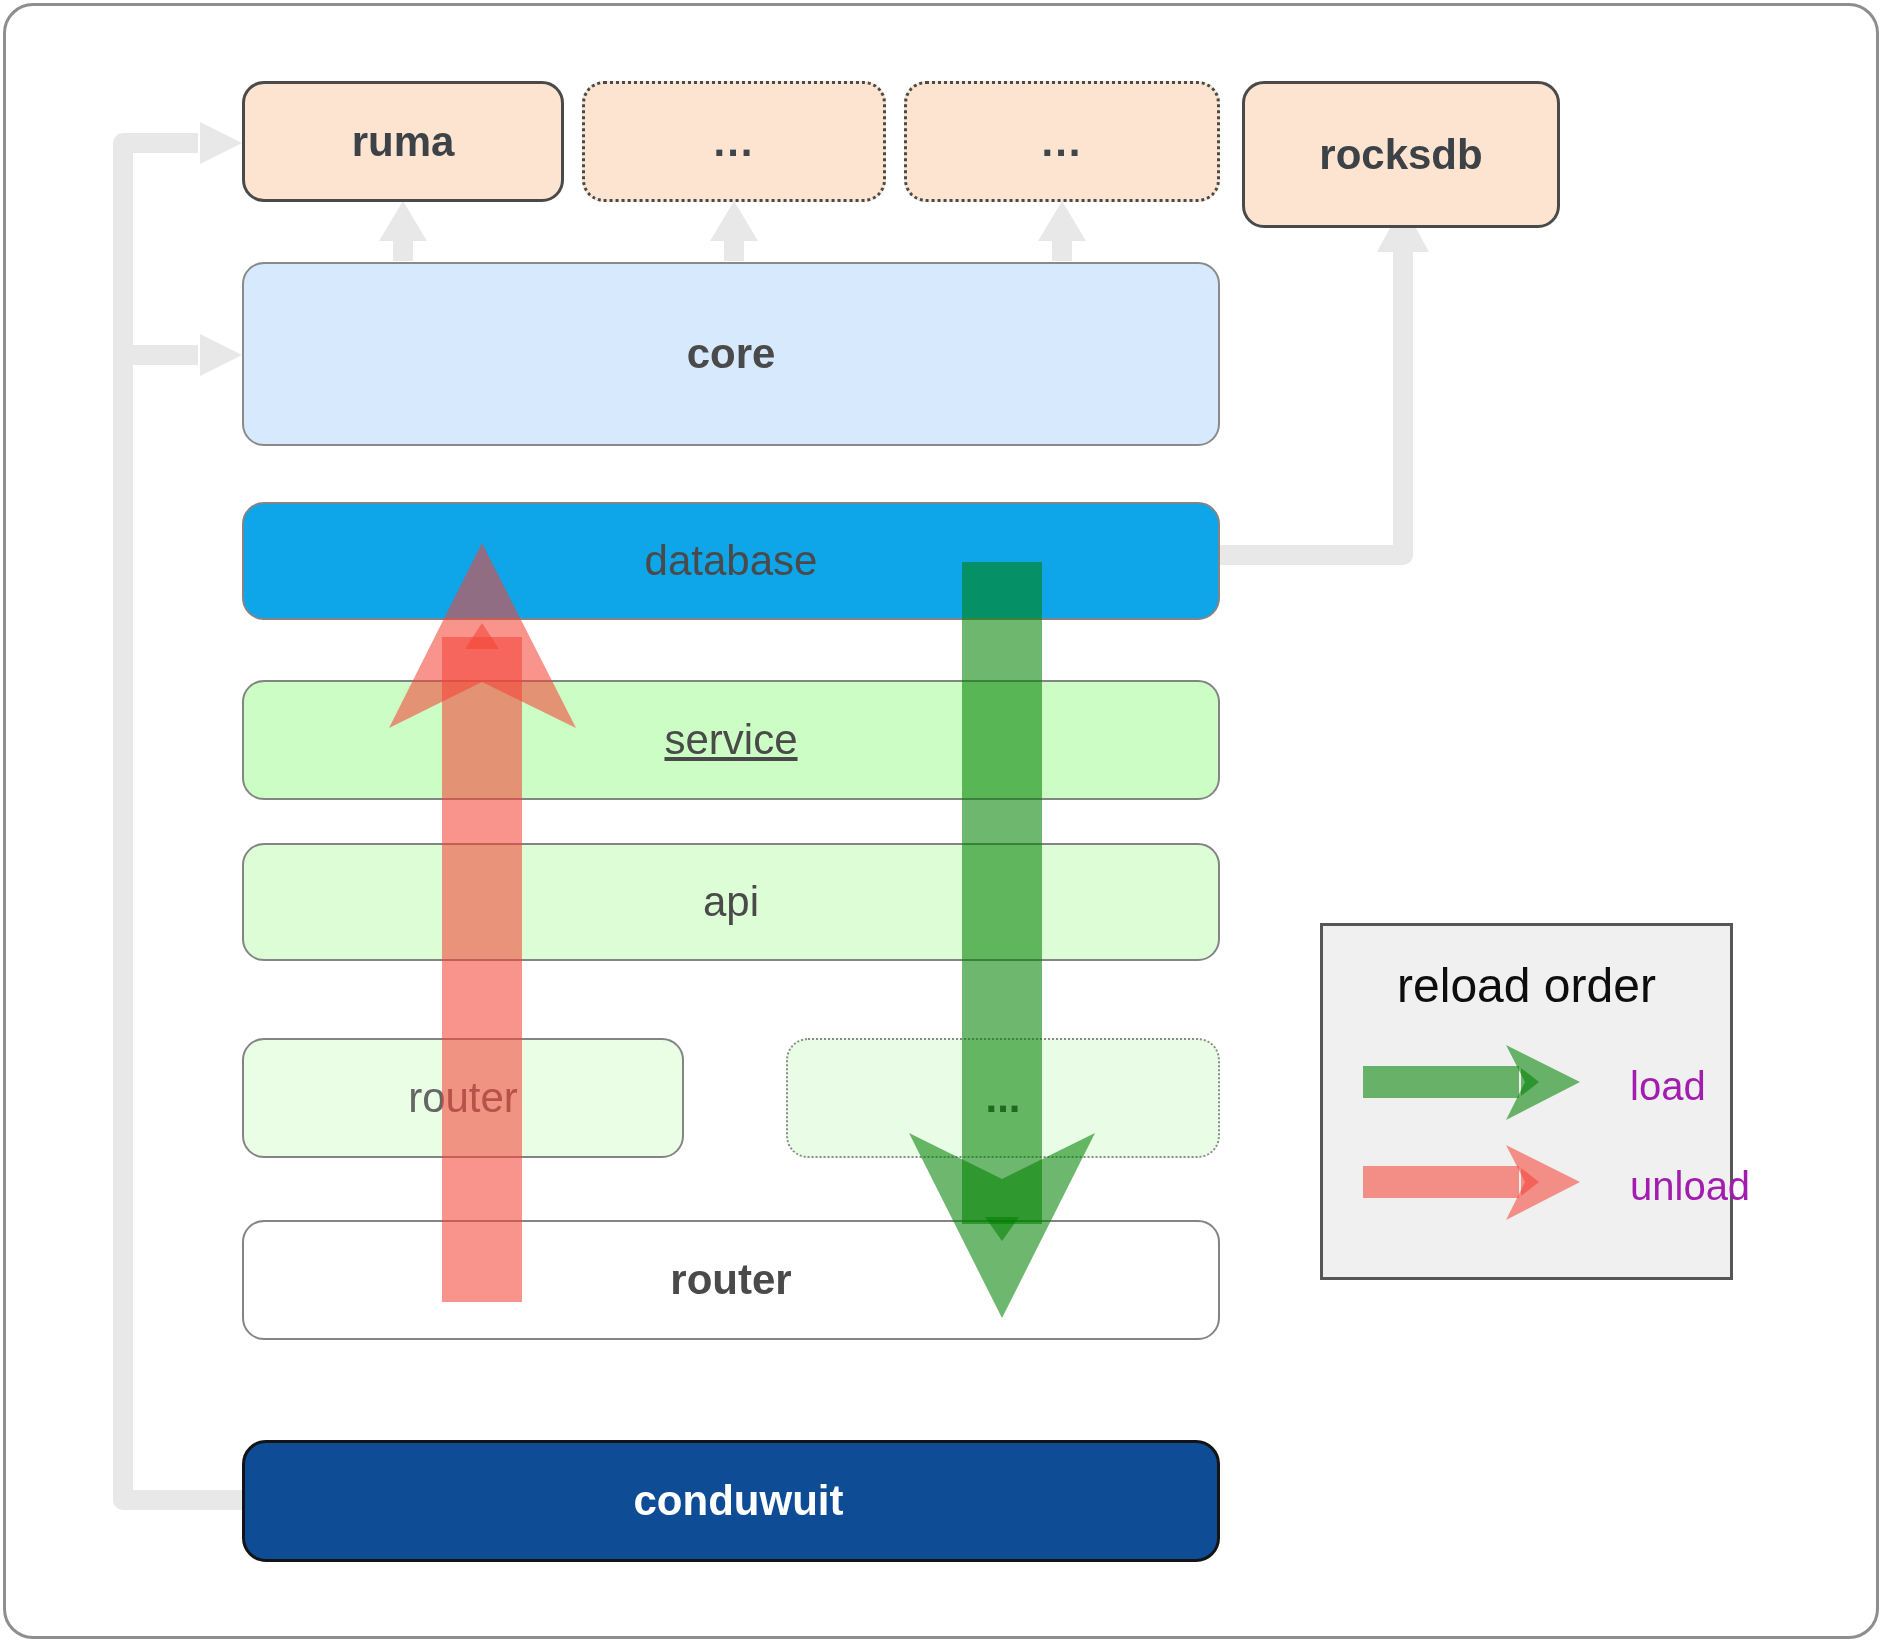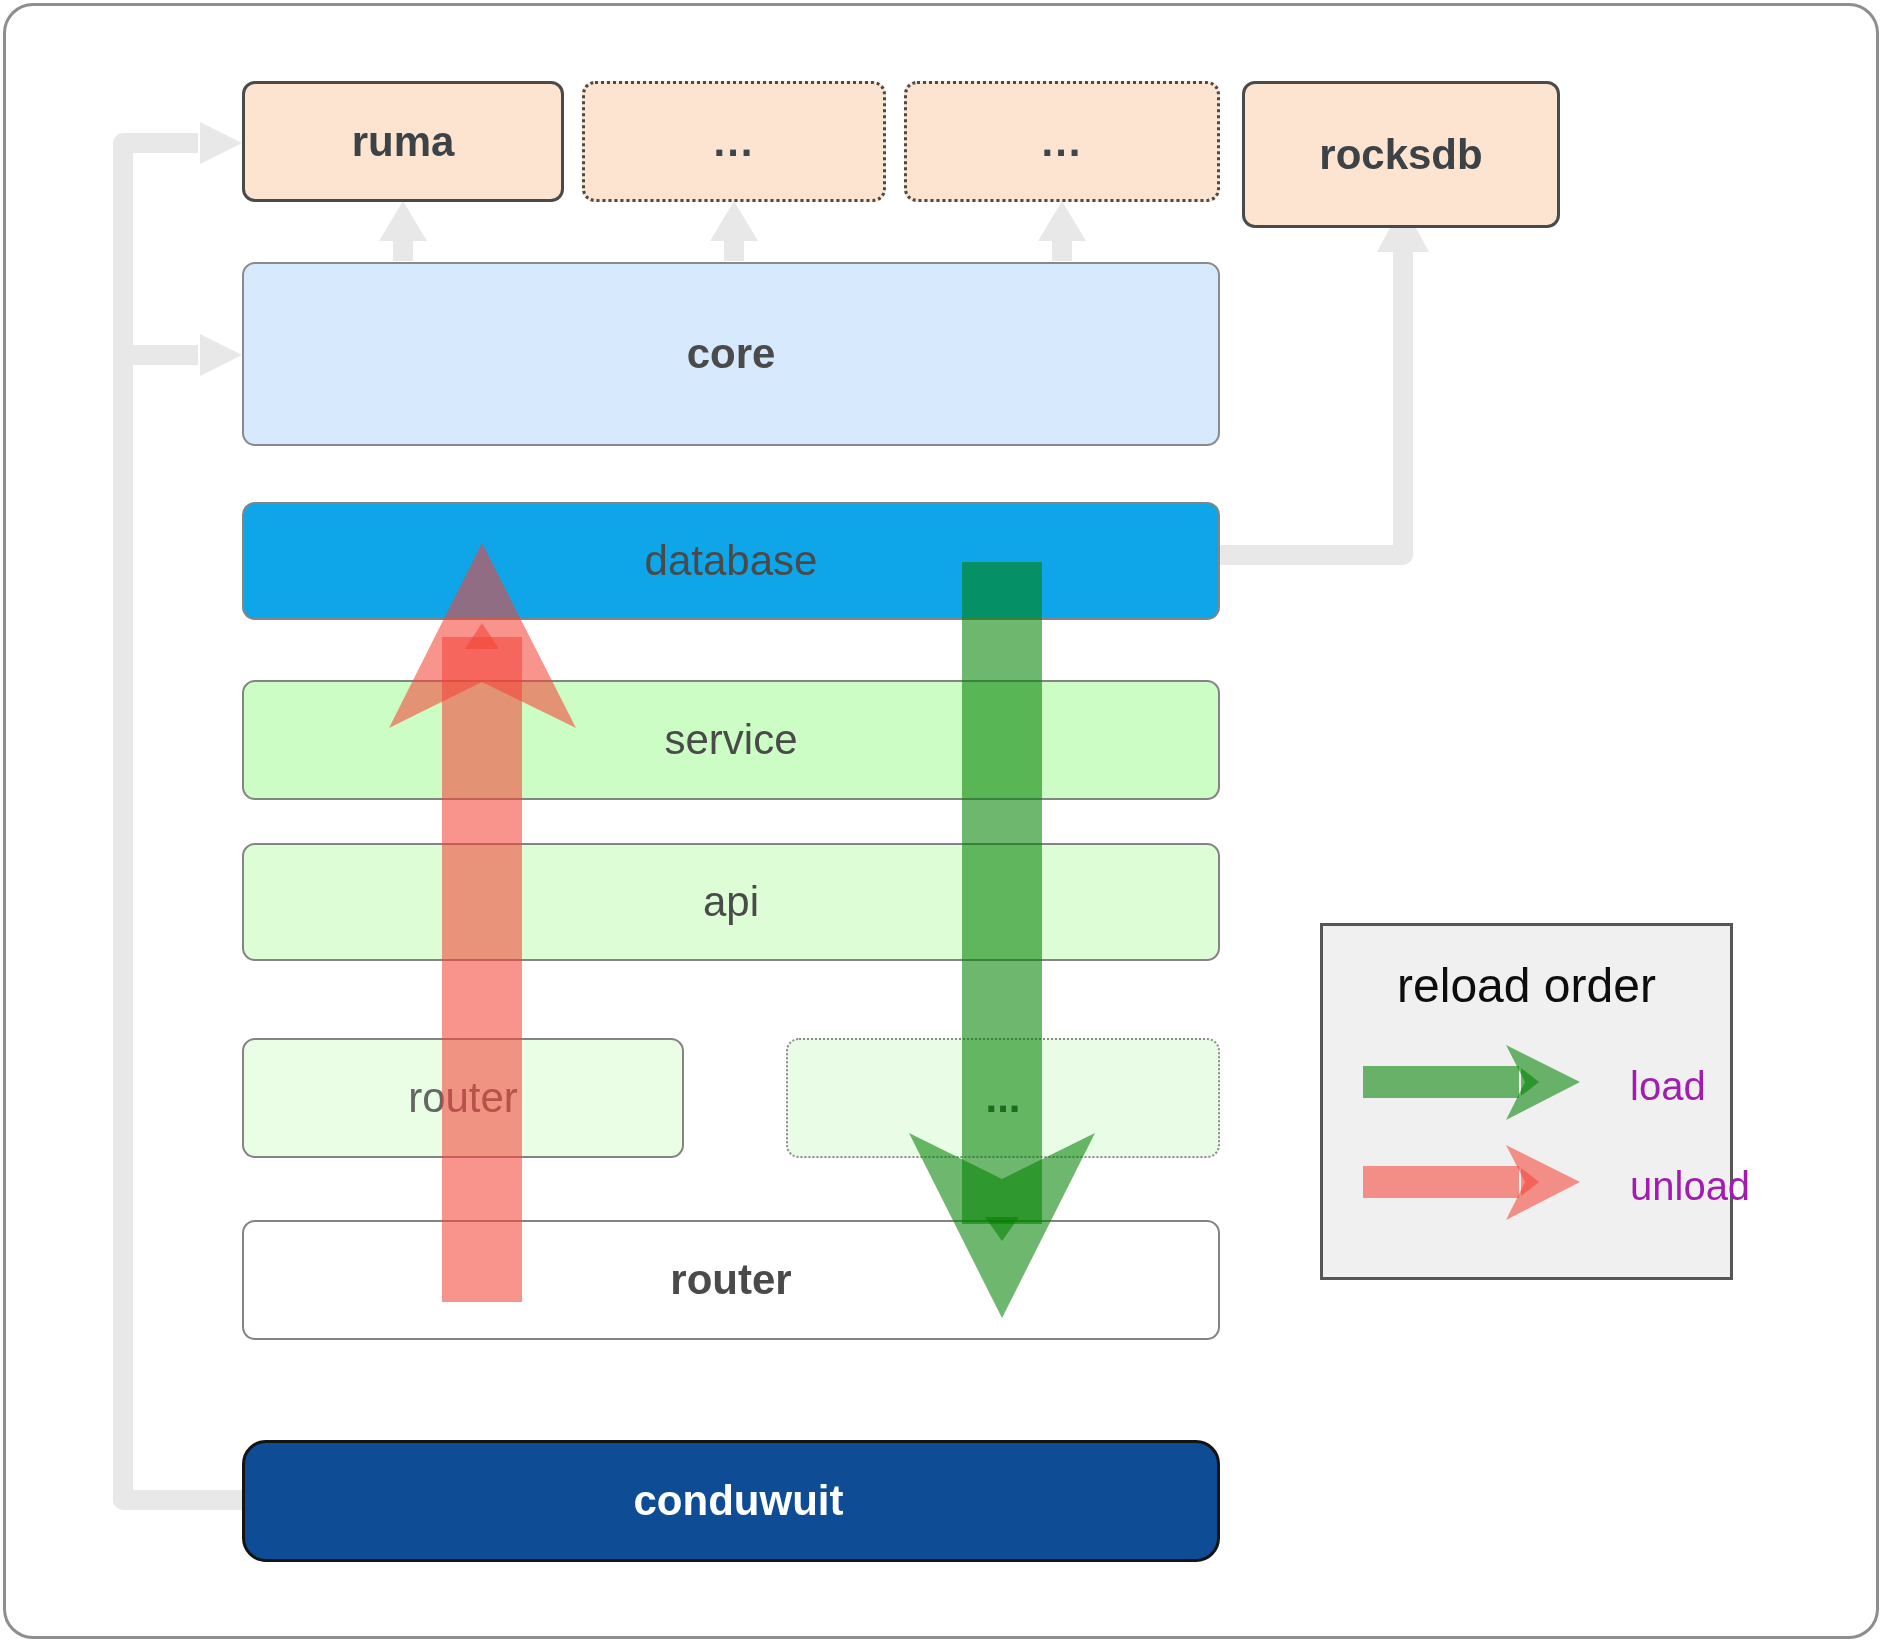--- a/index.html
+++ b/index.html
@@ -20,26 +20,26 @@
   }
   svg.layer{position:absolute;left:0;top:0;z-index:0;}
   svg.layer.top{z-index:3;pointer-events:none;}
   .box{
     position:absolute;
     box-sizing:border-box;
     display:flex;align-items:center;justify-content:center;
     z-index:2;
     font-size:42px;color:#4a4a4a;
   }
-  .r22{border-radius:13px;}
+  .r22{border-radius:22px;}
   .peach{background:#fce4d0;border:3px solid #4a4a4a;}
   .peach.dotted{border:3px dotted #4a4a4a;}
   .blue{background:#d7e9fc;border:2px solid #8a8a8a;}
   .green1{background:#0ea5e9;border:2px solid #848484;}
-  .green2{background:#ccfdc5;border:2px solid #848484;}
+  .green2{background:#ccfdc5;border:2px solid #848484;text-decoration:underline;}
   .green3{background:#ddfdd6;border:2px solid #848484;}
   .green4{background:#eafde5;border:2px solid #848484;}
   .green5{background:#e9fce6;border:2.5px dotted #8a8a8a;}
   .white{background:#ffffff;border:2px solid #848484;}
   .navy{background:#0e4c96;border:3px solid #141414;color:#ffffff;font-weight:bold;border-radius:24px;padding-left:15px;}
   .topLabel{font-weight:600;color:#3d4247;}
   #box-ruma{left:242px;top:81px;width:322px;height:121px;}
   #box-ellipsis1{left:582px;top:81px;width:304px;height:121px;}
   #box-ellipsis2{left:904px;top:81px;width:316px;height:121px;}
   #box-rocksdb{left:1242px;top:81px;width:318px;height:147px;}

